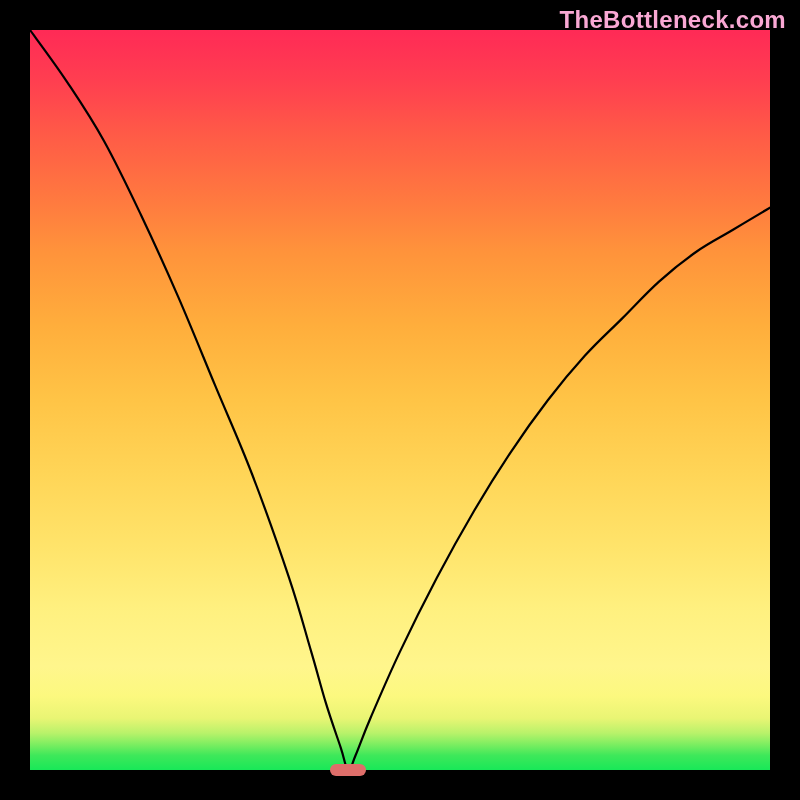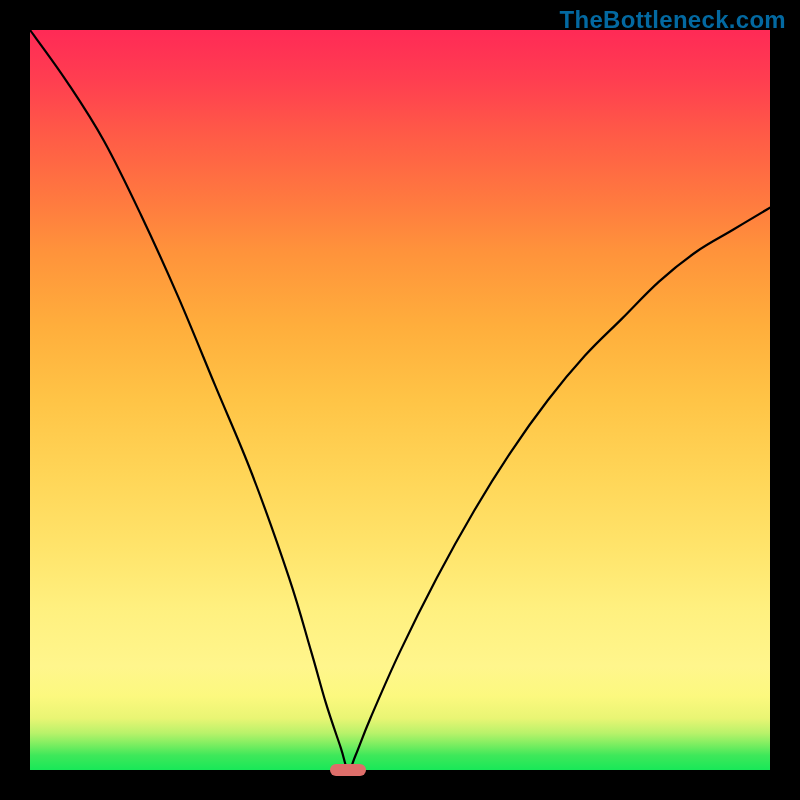--- a/index.html
+++ b/index.html
@@ -14,21 +14,21 @@
   .frame {
     position: relative;
     width: 800px;
     height: 800px;
     background: #000;
   }
   .watermark {
     position: absolute;
     top: 6px;
     right: 14px;
-    color: #0369a1;
+    color: #f9a8d4;
     font-size: 24px;
     font-weight: 600;
     letter-spacing: 0.3px;
     z-index: 10;
     user-select: none;
   }
   .plot {
     position: absolute;
     left: 30px;
     top: 30px;

